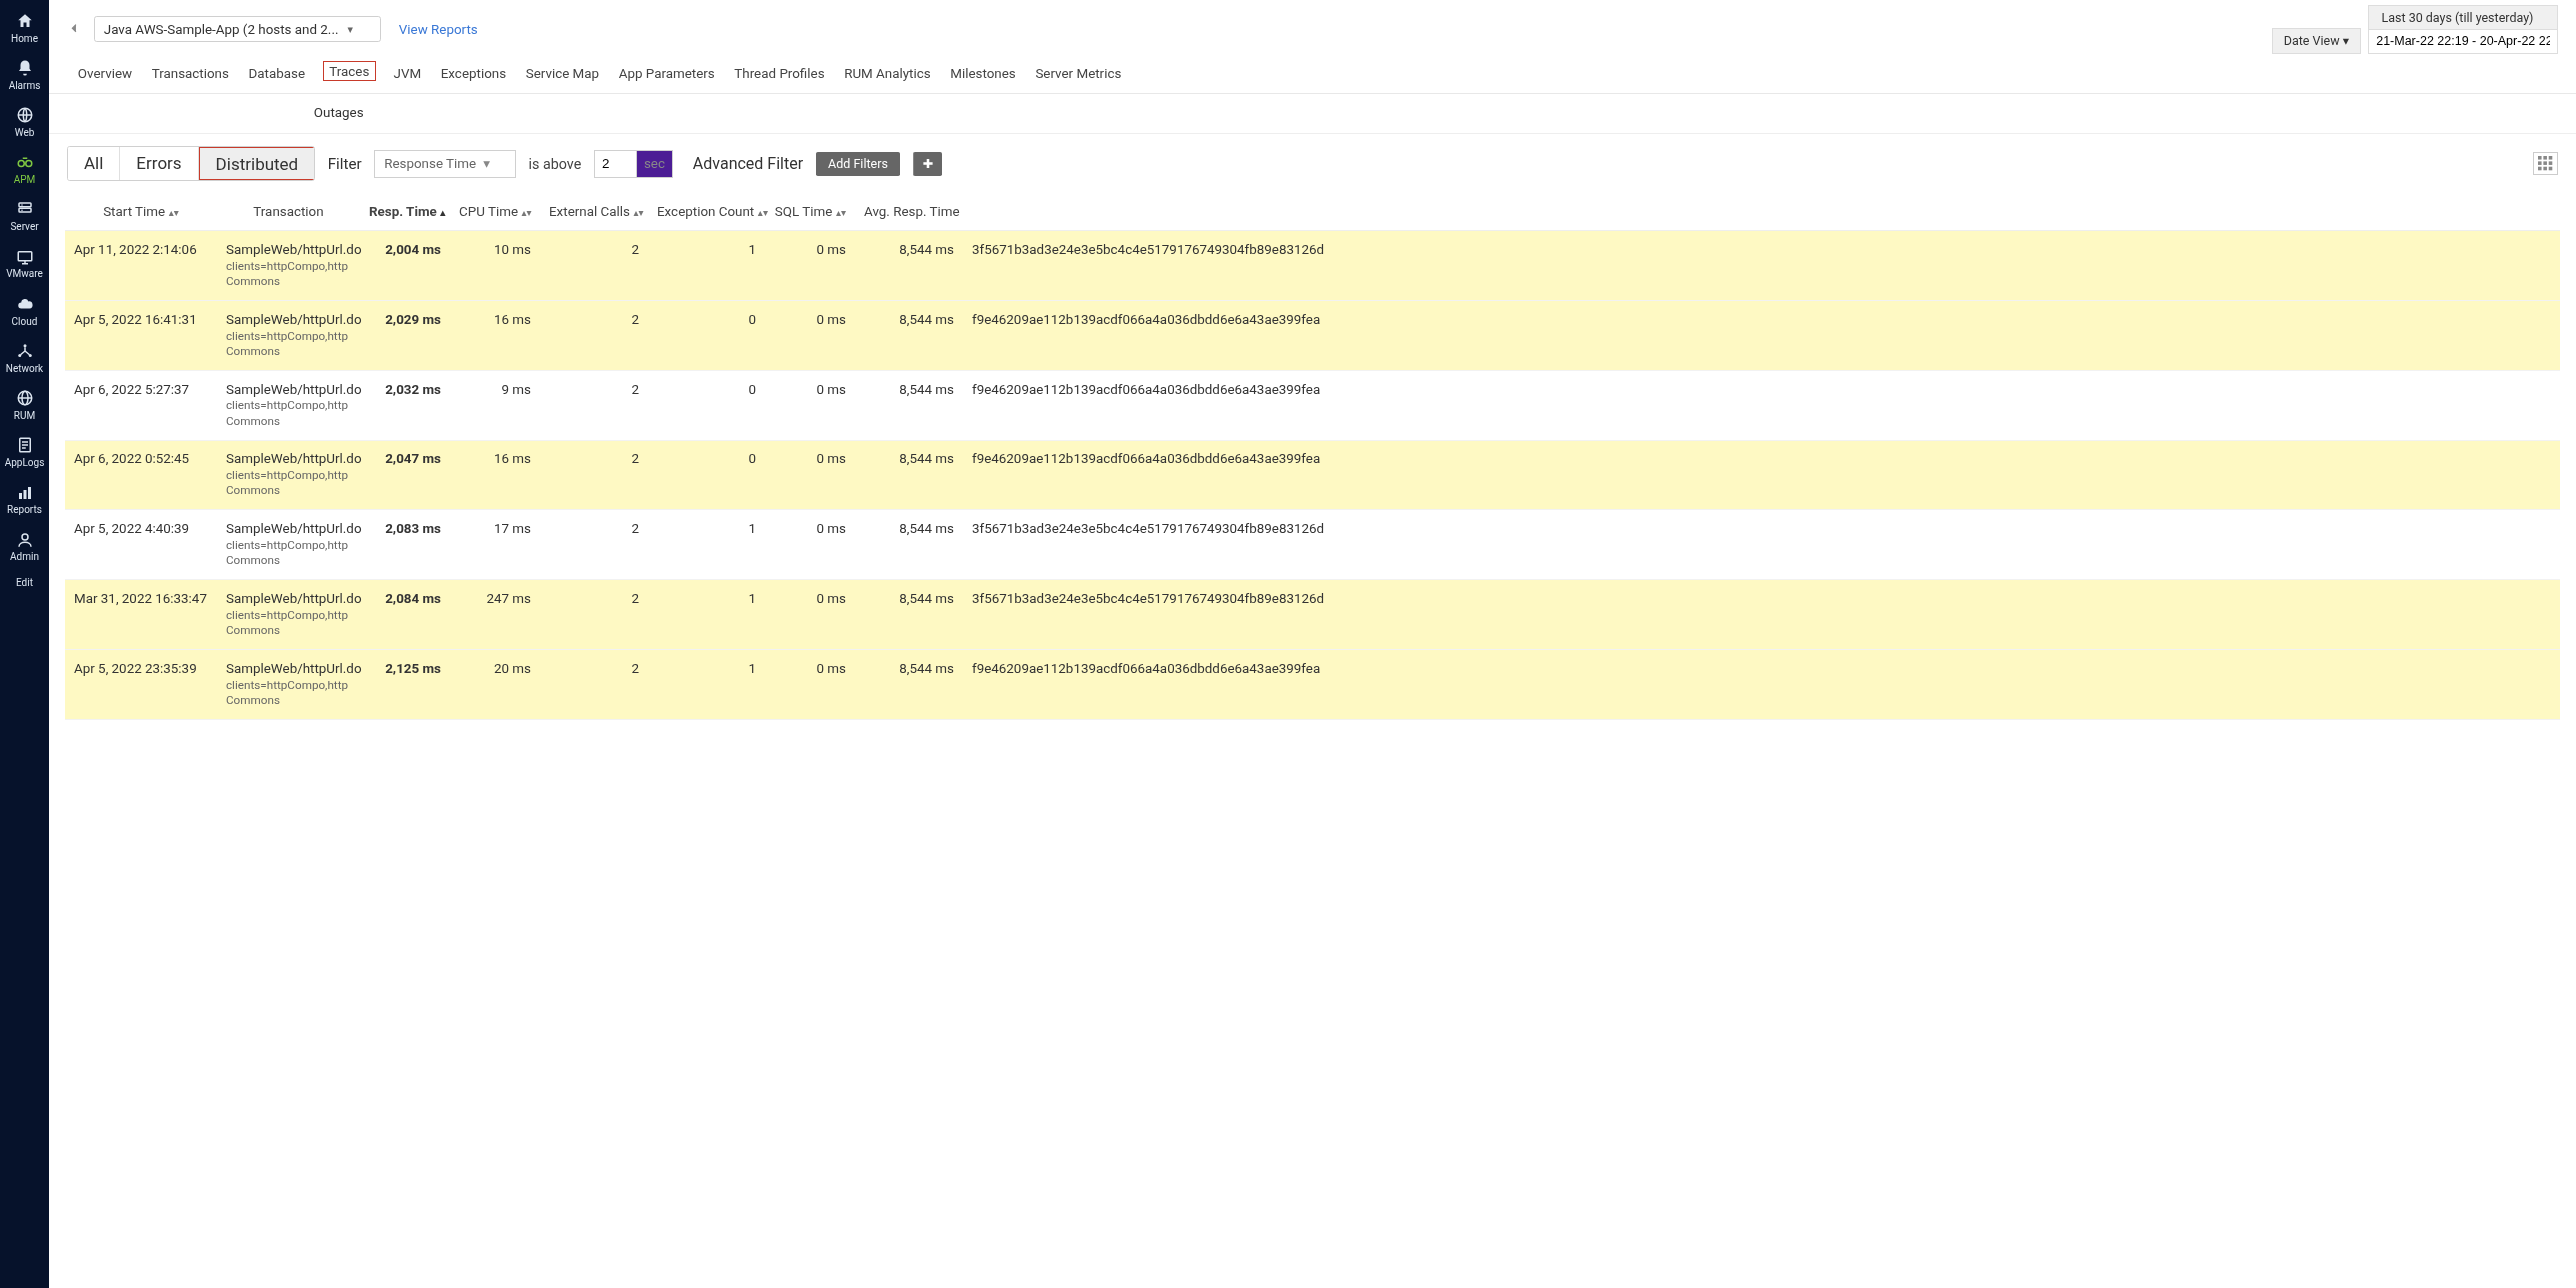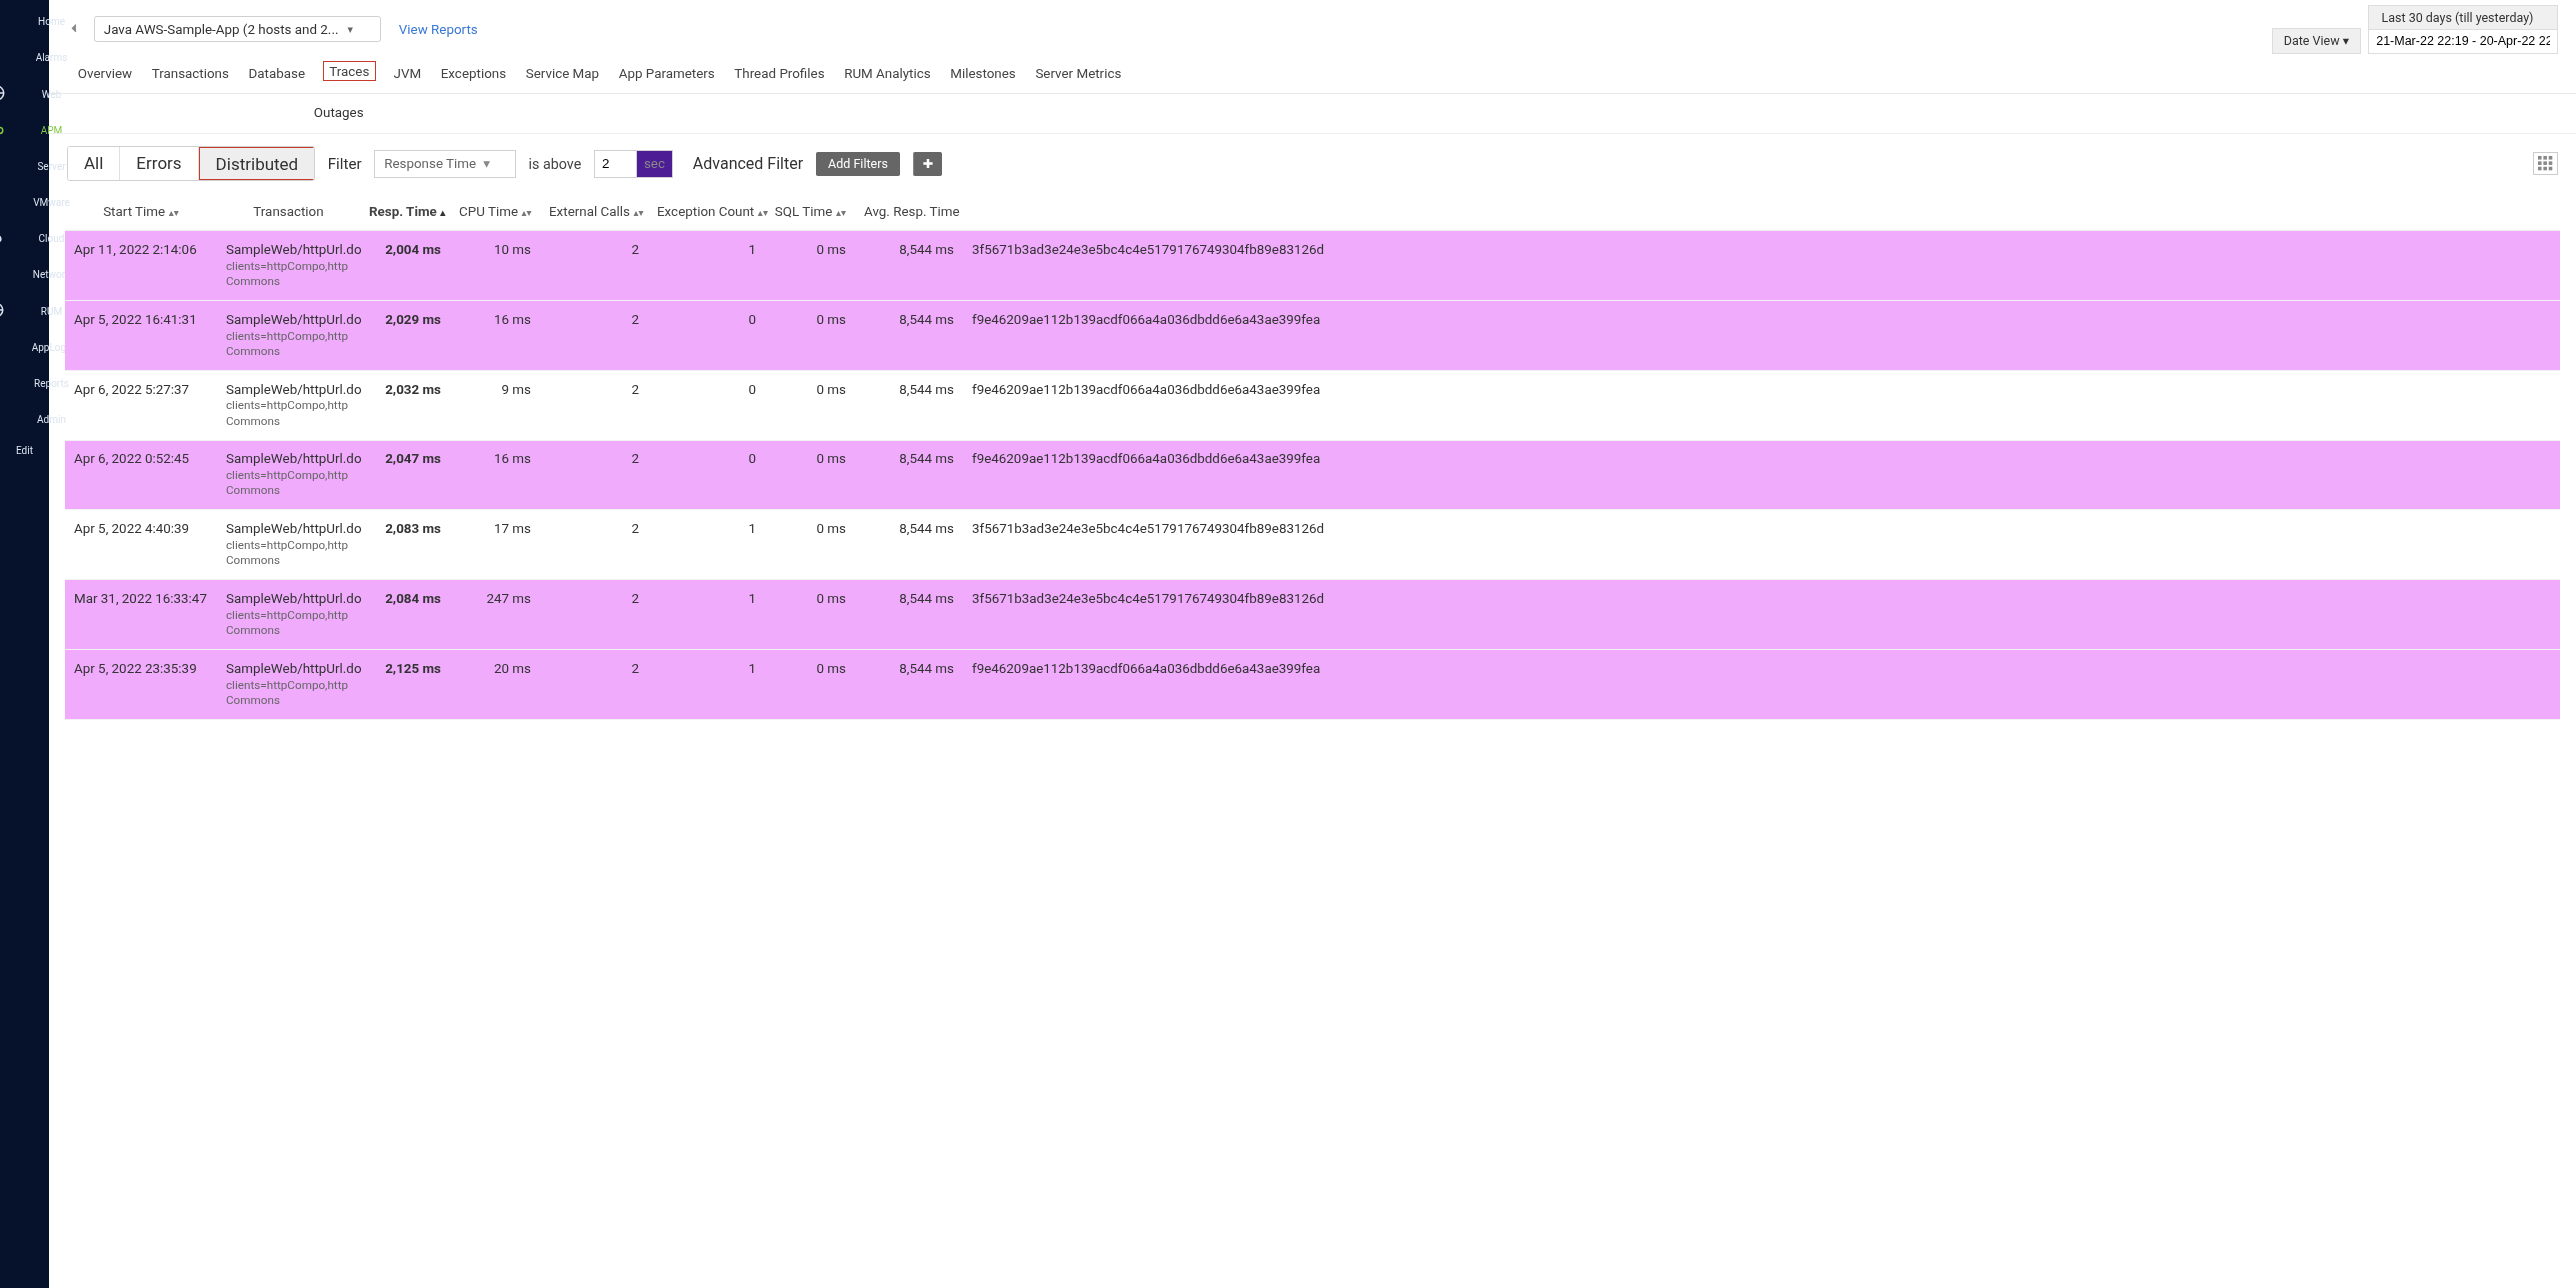--- a/index.html
+++ b/index.html
@@ -1,19 +1,19 @@
 <!DOCTYPE html>
 <html style="font-size:14.3px"><head>
 <meta charset="utf-8">
 <style>
 * { margin: 0; padding: 0; box-sizing: border-box; }
 body { font-family: -apple-system, BlinkMacSystemFont, "Segoe UI", Roboto, Arial, sans-serif; font-size: 12.5px; color: #333; background: #fff; overflow-x: hidden; }
 .layout { display: flex; height: 100vh; }
 .sidebar { width: 49px; background: #06122b; color: #fff; display: flex; flex-direction: column; align-items: center; padding-top: 3.6px; flex-shrink: 0; }
-.side-item { display: flex; flex-direction: row; align-items: center; justify-content: center; padding: 7.2px 1.8px; cursor: pointer; width: 100%; font-size: 10px; color: #dbe4ef; gap: 36px; }
+.side-item { display: flex; flex-direction: column; align-items: center; justify-content: center; padding: 7.2px 1.8px; cursor: pointer; width: 100%; font-size: 10px; color: #dbe4ef; }
 .side-item.active { color: #7fc842; }
 .side-icon { width: 20px; height: 20px; display: flex; align-items: center; justify-content: center; margin-bottom: 1.8px; font-size: 16px; }
 .side-icon svg { width: 18px; height: 18px; fill: currentColor; }
 .main { flex: 1; display: flex; flex-direction: column; overflow: hidden; }
 .topbar { display: flex; align-items: center; padding: 5.4px 18px 0 18px; gap: 10.8px; }
 .back-arrow { width: 16px; cursor: pointer; color: #888; }
 .app-select { border: 0.9px solid #d0d0d0; border-radius: 2.7px; padding: 4.5px 27px 4.5px 9px; font-size: 13.4px; width: 287px; position: relative; background: #fff; cursor: pointer; display:flex; align-items:center; justify-content:space-between;}
 .app-select .caret { color:#666; font-size:10.8px;}
 .view-reports { color: #3a78d6; font-size: 13.4px; cursor: pointer; margin-left: 7.2px; }
 .right-controls { margin-left: auto; display: flex; flex-direction: column; align-items: flex-end; gap: 0; }
@@ -40,21 +40,21 @@
 .add-filters-btn { background: #666; color: #fff; padding: 4.5px 12.5px; font-size: 12.5px; cursor: pointer; border-radius:1.8px; }
 .add-plus { background:#666; color:#fff; padding:4.5px 9px; cursor:pointer; border-left:0.9px solid #888; border-radius:1.8px;}
 .grid-icon { margin-left:auto; width:25px; height:23px; border:0.9px solid #ccc; display:flex; align-items:center; justify-content:center; cursor:pointer; color:#888;}
 .table-wrap { flex:1; overflow:auto; padding: 0 16px 16px 16px;}
 table { width: 100%; border-collapse: collapse; table-layout: fixed; }
 thead th { text-align: center; font-weight: 400; font-size: 13.4px; color: #444; padding: 10.8px 9px 10.8px 9px; border-bottom: 0.9px solid #eee; white-space:nowrap;}
 thead th.sorted { font-weight: 700; }
 thead th .sort { margin-left:3.6px; font-size:10px; color:#777; display:inline-flex; flex-direction:column; line-height:5.4px; vertical-align:middle;}
 thead th.sorted .sort-single { font-size:10px; color:#333; margin-left:3.6px;}
 tbody tr { border-bottom: 0.9px solid #f2f2f2; }
-tbody tr.odd { background: #f0abfc; }
+tbody tr.odd { background: #fef9c3; }
 tbody td { padding: 10.8px 9px; vertical-align: top; font-size: 13.4px; color: #333; }
 td.num { text-align: right; }
 td.resp { font-weight: 700; text-align: right;}
 td.trans { font-size:13.4px; }
 td.trans .sub { display:block; font-size:11.7px; color:#666; line-height:1.3; margin-top:1.8px; max-width: 134px; word-wrap:break-word;}
 td.trace { font-size:13.4px; color:#333; white-space:nowrap; overflow:hidden; text-overflow:clip;}
 .col-start { width: 152px; }
 .col-trans { width: 143px; }
 .col-resp { width: 90px; }
 .col-cpu { width: 90px; }

